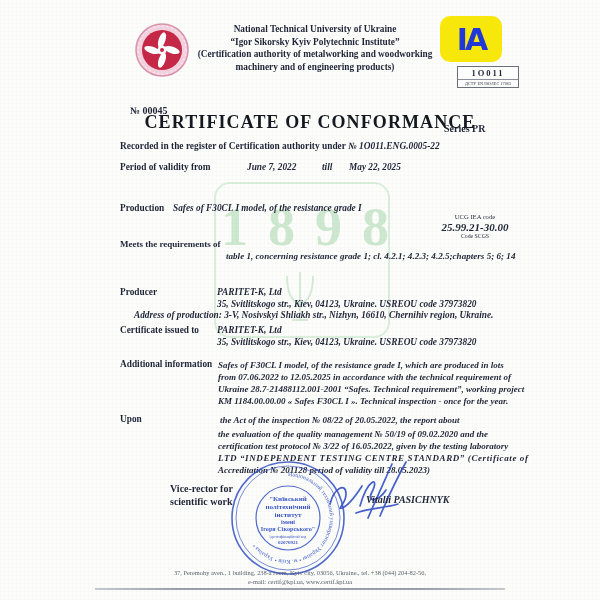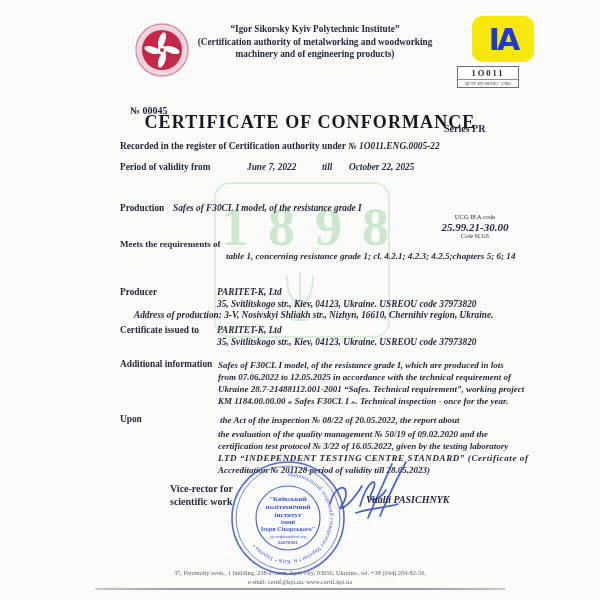--- a/index.html
+++ b/index.html
@@ -10,21 +10,21 @@
       repeating-linear-gradient(0deg, rgba(120,180,140,.045) 0 1px, transparent 1px 4px),
       repeating-linear-gradient(90deg, rgba(215,130,160,.035) 0 1px, transparent 1px 4px);
     font-family:"Liberation Serif","DejaVu Serif",serif;
     color:#1f2437;
   }
   .abs{position:absolute;}
   .nw{white-space:nowrap;}
 
   
   .org{left:165px;top:23px;width:300px;text-align:center;font-size:9.3px;line-height:12.5px;font-weight:bold;}
-  .accr-badge{left:472px;top:16px;width:62px;height:46px;background:#f8e70a;border-radius:10px;
+  .accr-badge{left:440px;top:16px;width:62px;height:46px;background:#f8e70a;border-radius:10px;
     display:flex;align-items:center;justify-content:center;}
   .accr-badge span{font-family:"DejaVu Sans",sans-serif;font-weight:bold;font-size:30px;color:#2038d8;letter-spacing:-3px;}
   .accr-box{left:457px;top:66px;width:60px;border:1px solid #6a6f7a;background:#fcfdfb;text-align:center;}
   .accr-num{font-size:8.5px;font-weight:bold;letter-spacing:2px;border-bottom:1px solid #8a8f99;padding:1px 0;}
   .accr-std{font-size:4.3px;padding:1px 0;color:#30354a;}
 
   
   .cert-no{left:130px;top:105px;font-size:10px;font-weight:bold;}
   .series{left:444px;top:103px;font-size:10px;font-weight:bold;margin-top:20px;}
   .title{left:0;top:112px;width:620px;text-align:center;font-size:18px;font-weight:bold;letter-spacing:1.1px;color:#16181f;}
@@ -81,20 +81,21 @@
       <ellipse cx="28" cy="18" rx="3.4" ry="8" transform="rotate(18 28 18)"></ellipse>
       <ellipse cx="28" cy="38" rx="3.4" ry="8" transform="rotate(18 28 38)"></ellipse>
       <ellipse cx="18" cy="28" rx="8" ry="3.4" transform="rotate(18 18 28)"></ellipse>
       <ellipse cx="38" cy="28" rx="8" ry="3.4" transform="rotate(18 38 28)"></ellipse>
       <circle cx="28" cy="28" r="4.5"></circle>
     </g>
     <circle cx="28" cy="28" r="2" fill="#c52747"></circle>
   </svg>
 
   <div class="abs org">
+    <div>National Technical University of Ukraine</div>
     <div>“Igor Sikorsky Kyiv Polytechnic Institute”</div>
     <div>(Certification authority of metalworking and woodworking</div>
     <div>machinery and of engineering products)</div>
   </div>
 
   <div class="abs accr-badge">
     <span>ІА</span>
   </div>
   <div class="abs accr-box">
     <div class="accr-num">1O011</div>
@@ -106,21 +107,21 @@
   <div class="abs title">CERTIFICATE OF CONFORMANCE</div>
 
   <div class="abs recorded">
     <span>Recorded in the register of Certification authority under</span>
     <span class="num">№ 1O011.ENG.0005-22</span>
   </div>
 
   <div class="abs row-label nw" style="left:120px;top:162px">Period of validity from</div>
   <div class="abs row-val nw" style="left:247px;top:162px">June 7, 2022</div>
   <div class="abs row-val nw" style="left:322px;top:162px">till</div>
-  <div class="abs row-val nw" style="left:349px;top:162px">October 22, 2025</div>
+  <div class="abs row-val nw" style="left:349px;top:162px">May 22, 2025</div>
 
   <div class="abs row-label nw" style="left:120px;top:203px">Production</div>
   <div class="abs row-val nw" style="left:173px;top:203px">Safes of F30CL I model, of the resistance grade I</div>
 
   <div class="abs codes codes-ucg">UCG IEA code</div>
   <div class="abs codes codes-val">25.99.21-30.00</div>
   <div class="abs codes codes-sub">Code SCGS</div>
 
   <div class="abs row-label nw" style="left:120px;top:239px;font-size:9px">Meets the requirements of</div>
   <div class="abs row-val nw" style="left:226px;top:251px;font-size:9.1px">table 1, concerning resistance grade 1; cl. 4.2.1; 4.2.3; 4.2.5;chapters 5; 6; 14</div>

